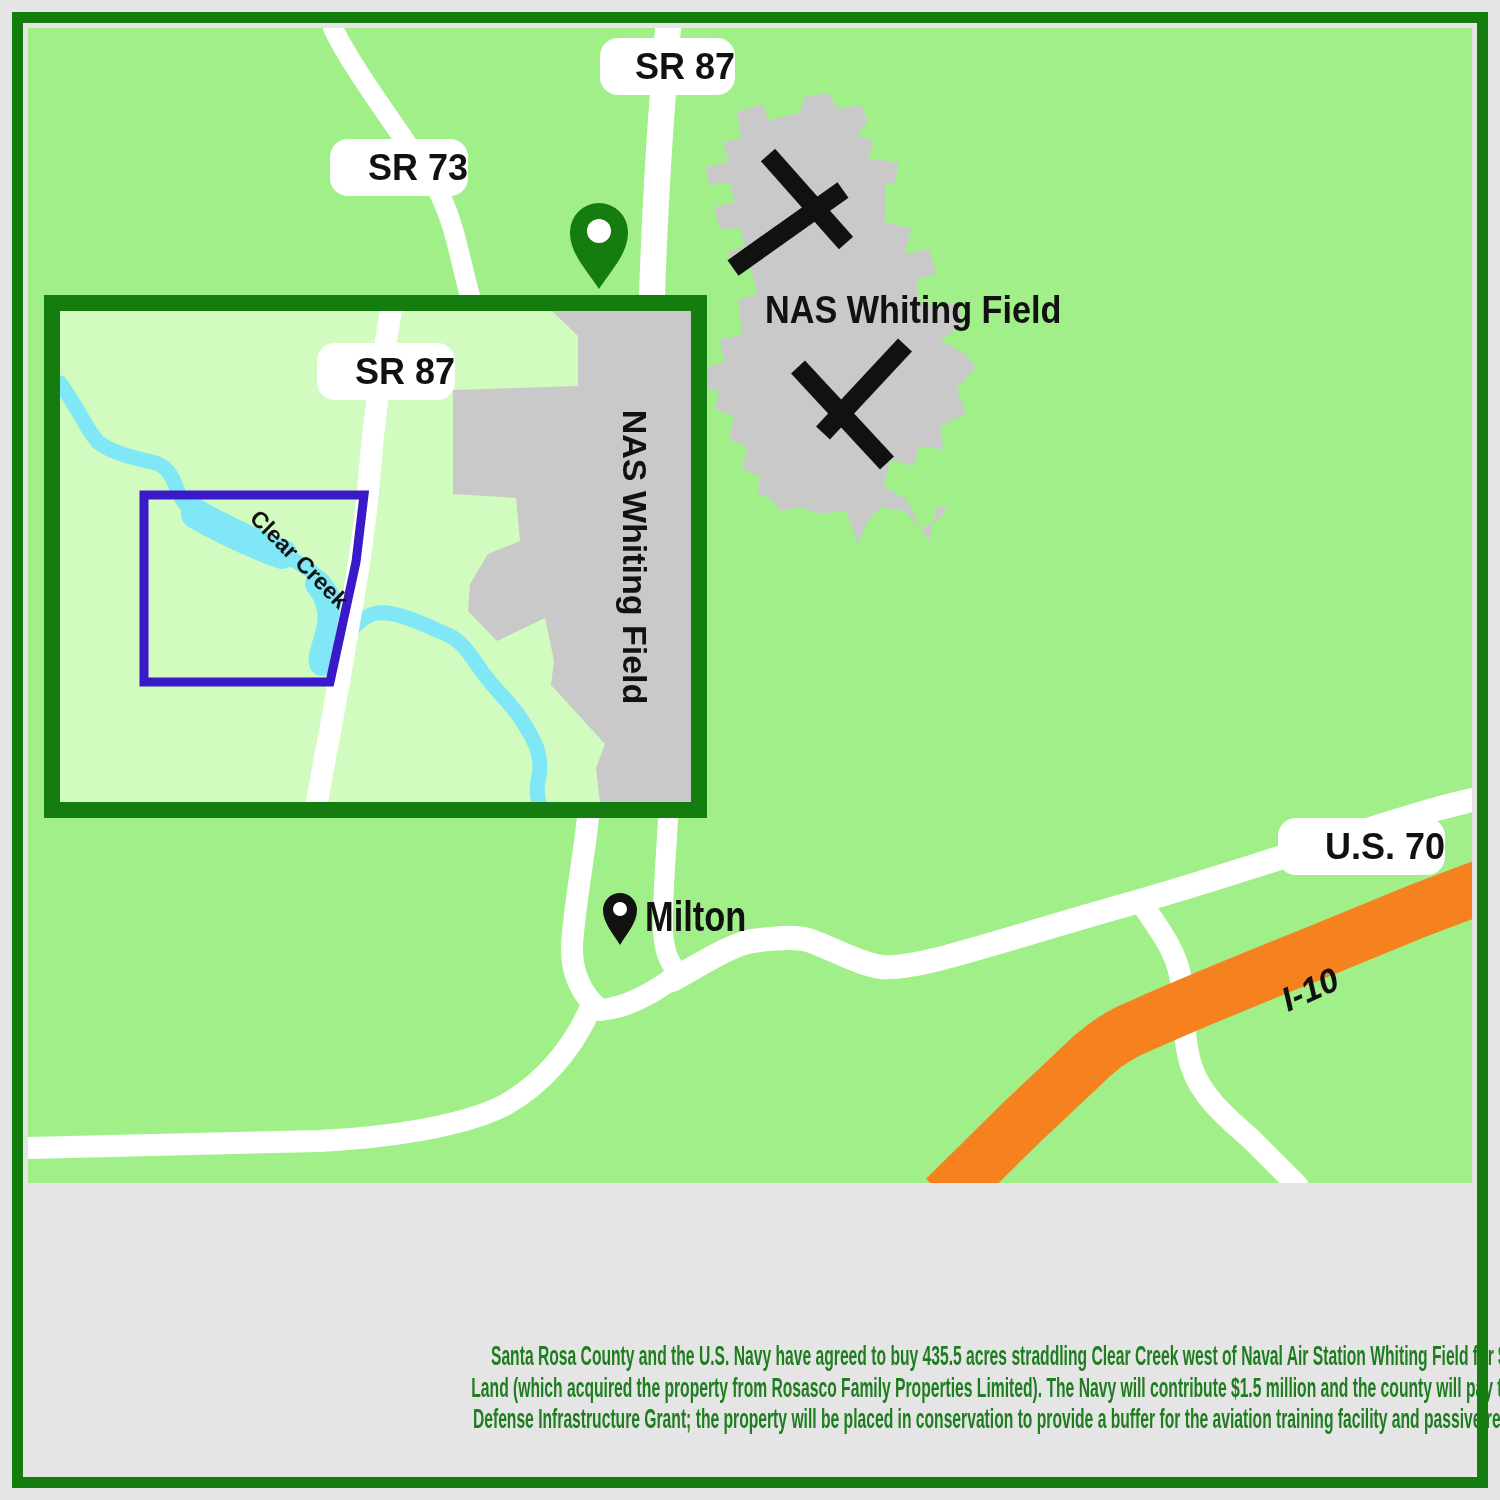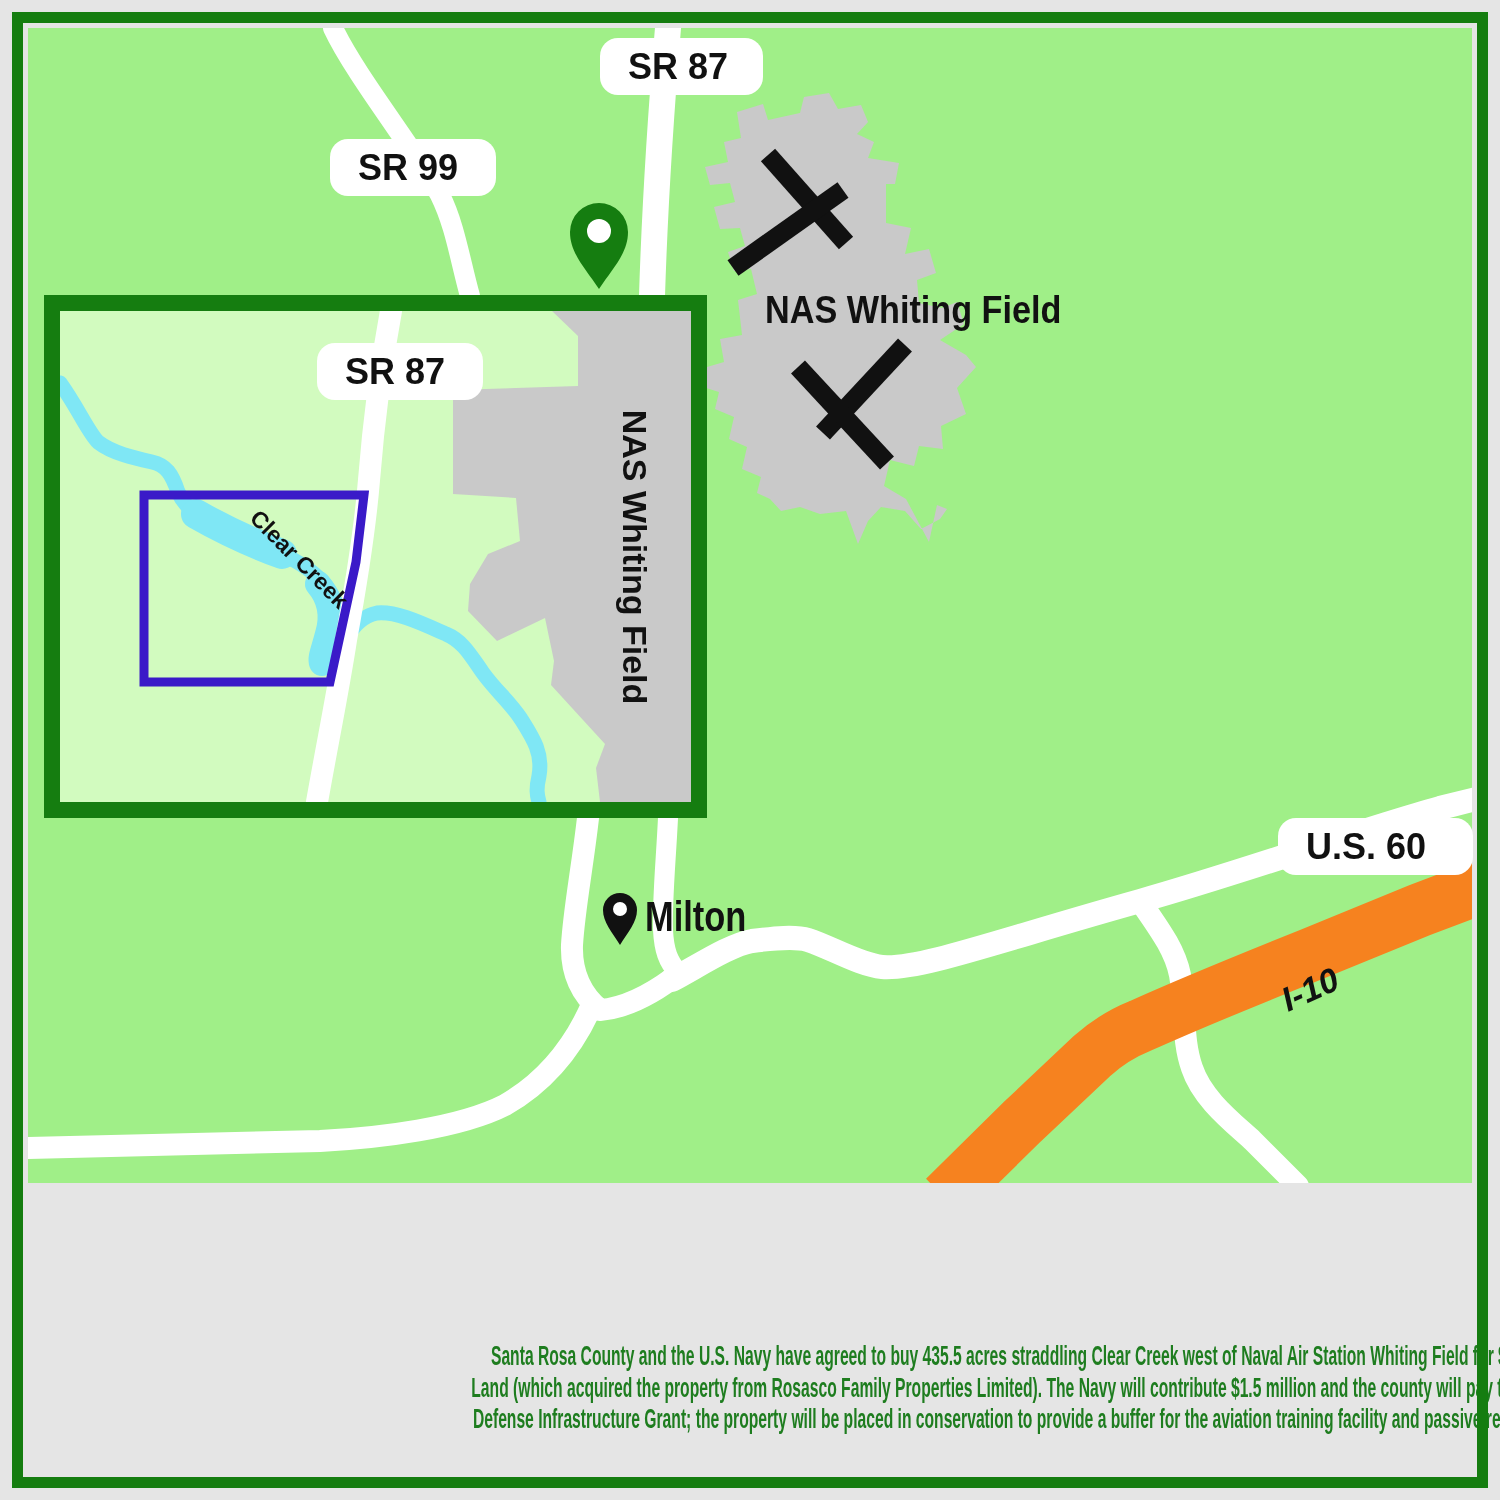--- a/index.html
+++ b/index.html
@@ -6,21 +6,21 @@
     --bg-gray:#E5E5E5; --frame-green:#157D10; --map-green:#A0EF88; --inset-green:#D2FBBF;
     --nas-gray:#C9C9C9; --creek-blue:#7FE7F5; --road-white:#FFFFFF; --highway-orange:#F6821F;
     --property-purple:#3A1AC8; --label-black:#111111; --title-green:#1E7D1F;
   }
   html,body{margin:0;padding:0;}
   body{background:var(--bg-gray);font-family:"Liberation Sans",sans-serif;}
   .canvas{position:relative;width:1500px;height:1500px;background:var(--bg-gray);overflow:hidden;}
   .map-svg{position:absolute;left:0;top:0;}
   .frame{position:absolute;left:12px;top:12px;width:1476px;height:1476px;border:11px solid var(--frame-green);box-sizing:border-box;pointer-events:none;}
   .lbl{position:absolute;color:var(--label-black);font-weight:bold;white-space:nowrap;}
-  .pill{position:absolute;background:var(--road-white);border-radius:18px;display:flex;align-items:center;justify-content:flex-start;color:var(--label-black);font-weight:bold;font-size:36px;padding-left:28px;}
+  .pill{position:absolute;background:var(--road-white);border-radius:18px;display:flex;align-items:center;justify-content:flex-end;color:var(--label-black);font-weight:bold;font-size:36px;}
   .cond{display:inline-block;transform-origin:left center;}
   .cond-c{display:inline-block;transform-origin:center center;}
   .nas-main{left:765px;top:289px;font-size:38px;}
   .nas-main .cond{transform:scaleX(.90);}
   .nas-inset{left:469px;top:537px;width:330px;height:40px;font-size:34px;text-align:center;transform:rotate(90deg);transform-origin:center center;}
   .milton{left:645px;top:893px;font-size:42px;}
   .milton .cond{transform:scaleX(.82);}
   .clear-creek{left:189px;top:546px;width:220px;text-align:center;font-size:23px;transform:rotate(45deg);transform-origin:center center;}
   .rosasco{left:113px;top:592px;width:200px;text-align:center;color:var(--property-purple);font-weight:bold;font-size:27px;line-height:28px;position:absolute;}
   .rosasco .cond-c{transform:scaleX(.90);}
@@ -109,27 +109,27 @@
     <g>
       <path d="M 620,945 C 612,932 603,922 603,910 A 17,17 0 1 1 637,910 C 637,922 628,932 620,945 Z" fill="#111111"></path>
       <circle cx="620" cy="909" r="7" fill="#FFFFFF"></circle>
     </g>
   </svg>
 
   <div class="pill pill-sr87-top">
       <span>SR 87</span>
     </div>
   <div class="pill pill-sr89">
-      <span>SR 99</span>
+      <span>SR 73</span>
     </div>
   <div class="pill pill-sr87-inset">
       <span>SR 87</span>
     </div>
   <div class="pill pill-us90">
-      <span>U.S. 60</span>
+      <span>U.S. 70</span>
     </div>
 
   <div class="lbl nas-main"><span class="cond">NAS Whiting Field</span></div>
   <div class="lbl nas-inset"><span>NAS Whiting Field</span></div>
   <div class="lbl milton"><span class="cond">Milton</span></div>
   <div class="lbl clear-creek"><span>Clear Creek</span></div>
   <div class="lbl i10"><span>I-10</span></div>
 
   <div class="footer-body">
     <div class="line"><span class="cond-c">Santa Rosa County and the U.S. Navy have agreed to buy 435.5 acres straddling Clear Creek west of Naval Air Station Whiting Field for $2.9 million from the Trust for Public</span></div>

